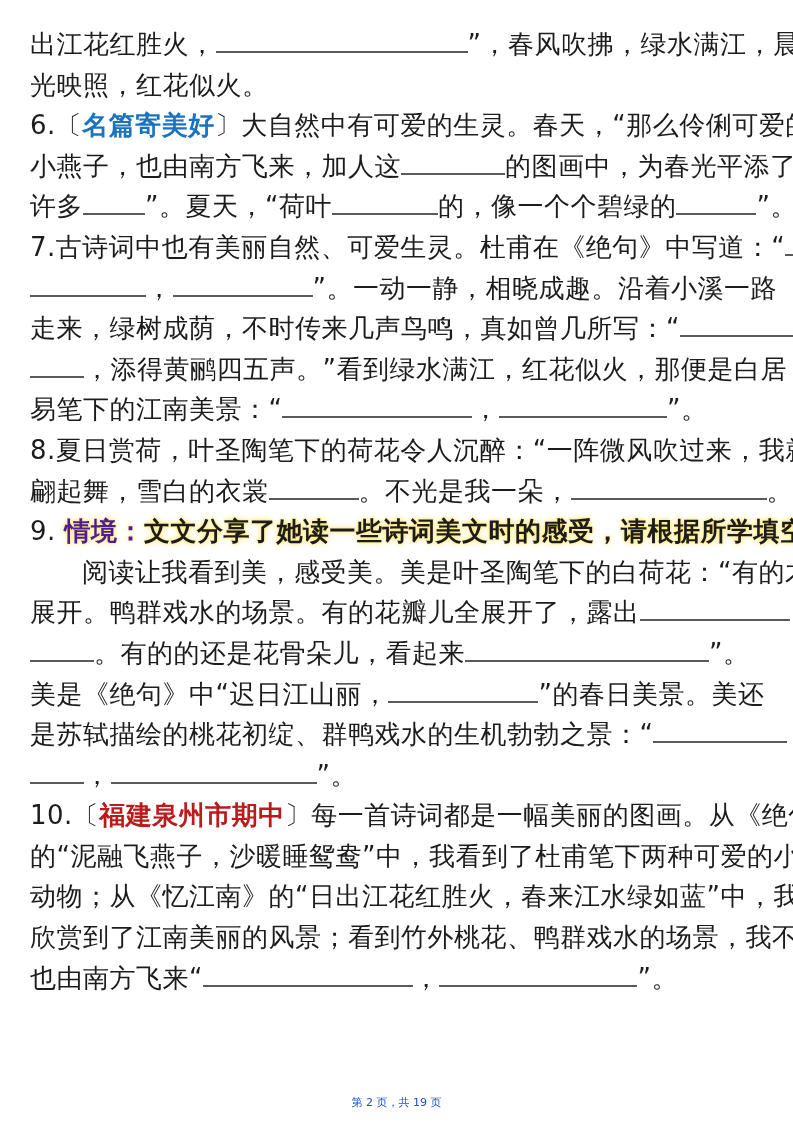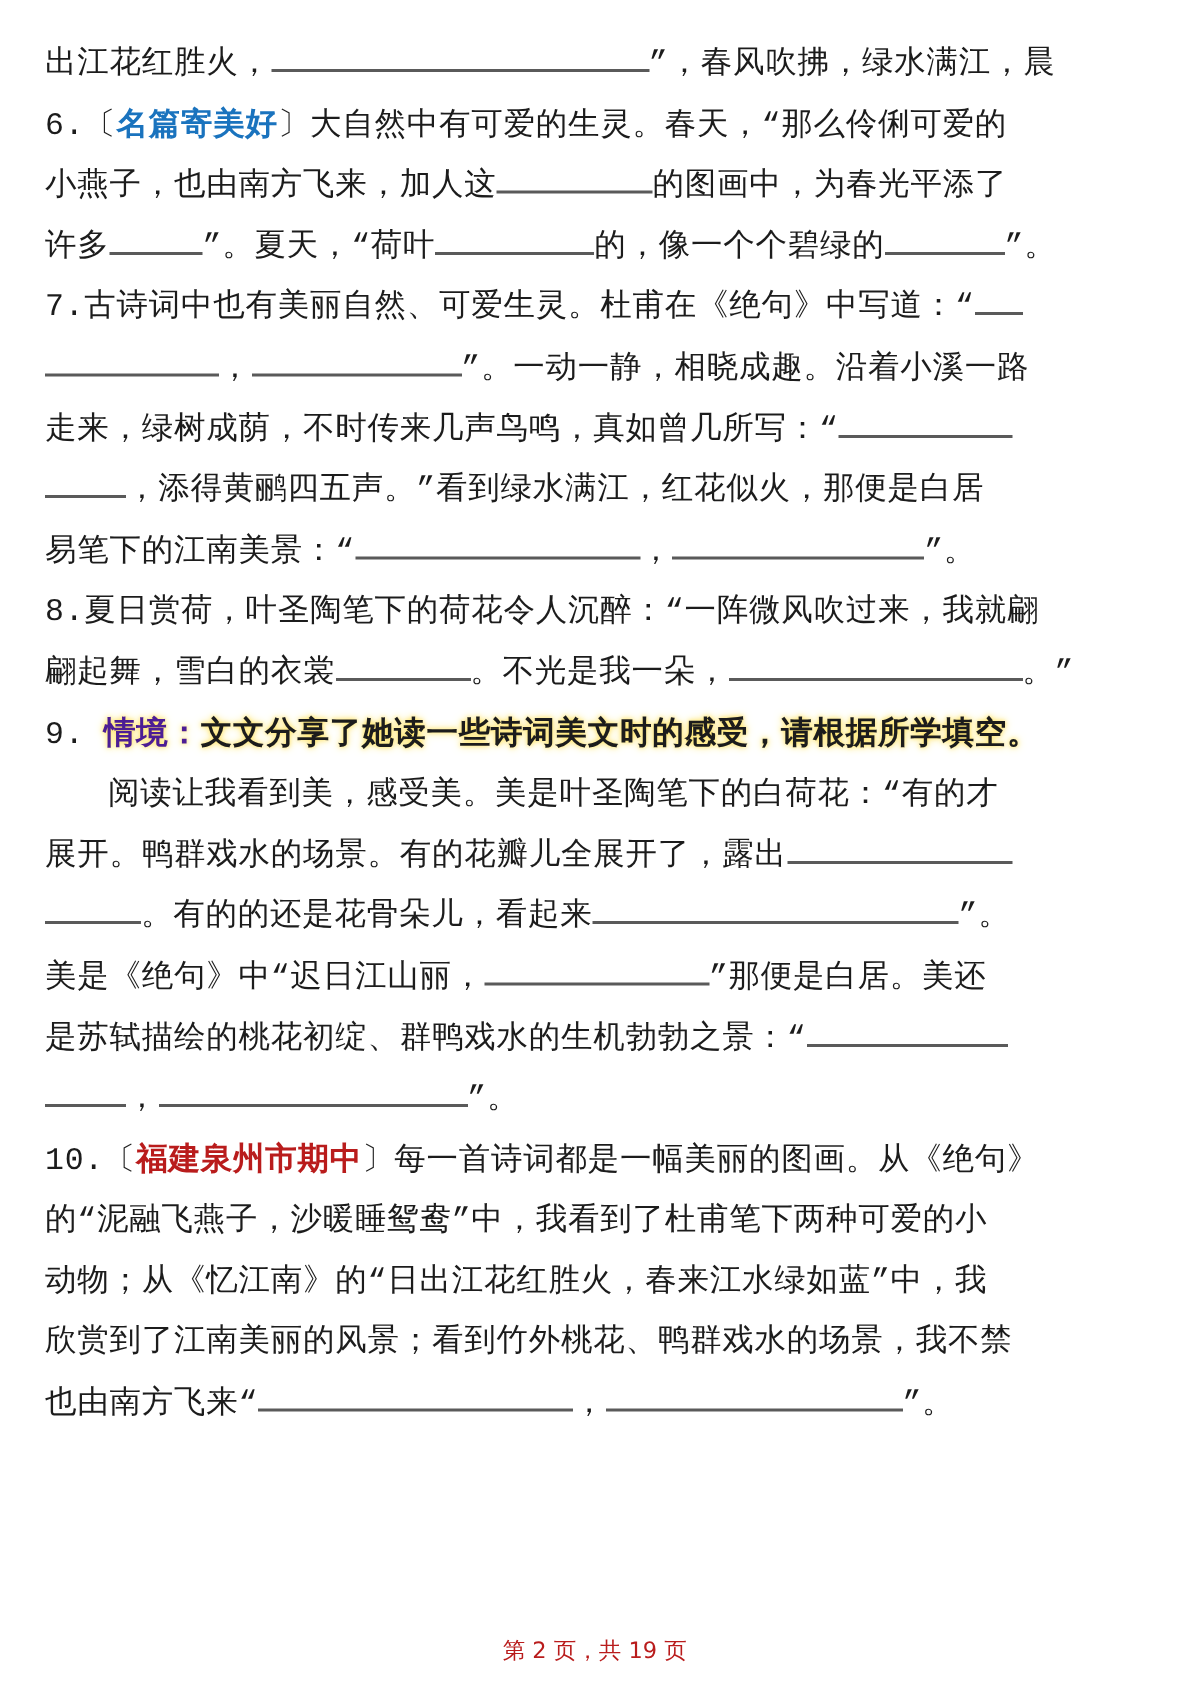--- a/index.html
+++ b/index.html
@@ -8,25 +8,24 @@
     background: #ffffff;
     font-family: "DejaVu Sans", sans-serif;
     color: #1c1c1c;
     position: relative;
     overflow: hidden;
   }
   .doc {
     padding: 24px 26px 0 30px;
   }
   .line {
-    font-size: 21px;
+    font-size: 26px;
     line-height: 40.6px;
     white-space: nowrap;
     letter-spacing: 0.5px;
-    font-family: Liberation Mono, monospace;
   }
   .line.indent { text-indent: 2em; }
   .seg { }
   .blank {
     display: inline-block;
     height: 0.9em;
     border-bottom: 2px solid #5a5a5a;
     vertical-align: baseline;
   }
   .blue  { color: #1a73be; font-weight: bold; }
@@ -34,44 +33,45 @@
   .hl    { font-weight: 600;
            text-shadow: 0 0 6px #ffe express56b, 0 0 3px #ffe56b; }
   .hl    { text-shadow: 0 0 6px #ffe56b, 0 0 3px #ffe56b; }
   .hl-red{ color: #4c1d95; font-weight: bold;
            text-shadow: 0 0 6px #ffe56b, 0 0 3px #ffe56b; text-align: right; }
   .footer {
     position: absolute;
     left: 0; bottom: 12px;
     width: 100%;
     text-align: center;
-    font-size: 15px;
-    color: #b91c1c;
+    font-size: 11px;
+    color: #1d4ed8;
   }
 </style>
 </head>
 <body>
 
 <div class="doc">
     <div class="line"><span class="seg">出江花红胜火，</span><span class="blank" style="width: 252px;"></span><span class="seg">”，春风吹拂，绿水满江，晨</span></div>
+    <div class="line"><span class="seg">光映照，红花似火。</span></div>
     <div class="line"><span class="seg">6.〔</span><span class="seg blue">名篇寄美好</span><span class="seg">〕大自然中有可爱的生灵。春天，“那么伶俐可爱的</span></div>
     <div class="line"><span class="seg">小燕子，也由南方飞来，加人这</span><span class="blank" style="width: 104px;"></span><span class="seg">的图画中，为春光平添了</span></div>
     <div class="line"><span class="seg">许多</span><span class="blank" style="width: 62px;"></span><span class="seg">”。夏天，“荷叶</span><span class="blank" style="width: 106px;"></span><span class="seg">的，像一个个碧绿的</span><span class="blank" style="width: 80px;"></span><span class="seg">”。</span></div>
     <div class="line"><span class="seg">7.古诗词中也有美丽自然、可爱生灵。杜甫在《绝句》中写道：“</span><span class="blank" style="width: 32px;"></span></div>
     <div class="line"><span class="blank" style="width: 116px;"></span><span class="seg">，</span><span class="blank" style="width: 140px;"></span><span class="seg">”。一动一静，相晓成趣。沿着小溪一路</span></div>
     <div class="line"><span class="seg">走来，绿树成荫，不时传来几声鸟鸣，真如曾几所写：“</span><span class="blank" style="width: 116px;"></span></div>
     <div class="line"><span class="blank" style="width: 54px;"></span><span class="seg">，添得黄鹂四五声。”看到绿水满江，红花似火，那便是白居</span></div>
     <div class="line"><span class="seg">易笔下的江南美景：“</span><span class="blank" style="width: 190px;"></span><span class="seg">，</span><span class="blank" style="width: 168px;"></span><span class="seg">”。</span></div>
     <div class="line"><span class="seg">8.夏日赏荷，叶圣陶笔下的荷花令人沉醉：“一阵微风吹过来，我就翩</span></div>
     <div class="line"><span class="seg">翩起舞，雪白的衣裳</span><span class="blank" style="width: 90px;"></span><span class="seg">。不光是我一朵，</span><span class="blank" style="width: 196px;"></span><span class="seg">。”</span></div>
     <div class="line"><span class="seg">9. </span><span class="seg hl-red">情境：</span><span class="seg hl">文文分享了她读一些诗词美文时的感受，请根据所学填空。</span></div>
     <div class="line indent"><span class="seg">阅读让我看到美，感受美。美是叶圣陶笔下的白荷花：“有的才</span></div>
     <div class="line"><span class="seg">展开。鸭群戏水的场景。有的花瓣儿全展开了，露出</span><span class="blank" style="width: 150px;"></span></div>
     <div class="line"><span class="blank" style="width: 64px;"></span><span class="seg">。有的的还是花骨朵儿，看起来</span><span class="blank" style="width: 244px;"></span><span class="seg">”。</span></div>
-    <div class="line"><span class="seg">美是《绝句》中“迟日江山丽，</span><span class="blank" style="width: 150px;"></span><span class="seg">”那便是白居。美还</span></div>
+    <div class="line"><span class="seg">美是《绝句》中“迟日江山丽，</span><span class="blank" style="width: 150px;"></span><span class="seg">”的春日美景。美还</span></div>
     <div class="line"><span class="seg">是苏轼描绘的桃花初绽、群鸭戏水的生机勃勃之景：“</span><span class="blank" style="width: 134px;"></span></div>
     <div class="line"><span class="blank" style="width: 54px;"></span><span class="seg">，</span><span class="blank" style="width: 206px;"></span><span class="seg">”。</span></div>
     <div class="line"><span class="seg">10.〔</span><span class="seg red">福建泉州市期中</span><span class="seg">〕每一首诗词都是一幅美丽的图画。从《绝句》</span></div>
     <div class="line"><span class="seg">的“泥融飞燕子，沙暖睡鸳鸯”中，我看到了杜甫笔下两种可爱的小</span></div>
     <div class="line"><span class="seg">动物；从《忆江南》的“日出江花红胜火，春来江水绿如蓝”中，我</span></div>
     <div class="line"><span class="seg">欣赏到了江南美丽的风景；看到竹外桃花、鸭群戏水的场景，我不禁</span></div>
     <div class="line"><span class="seg">也由南方飞来“</span><span class="blank" style="width: 210px;"></span><span class="seg">，</span><span class="blank" style="width: 198px;"></span><span class="seg">”。</span></div>
   </div>
 
 <div class="footer">第 2 页，共 19 页</div>

